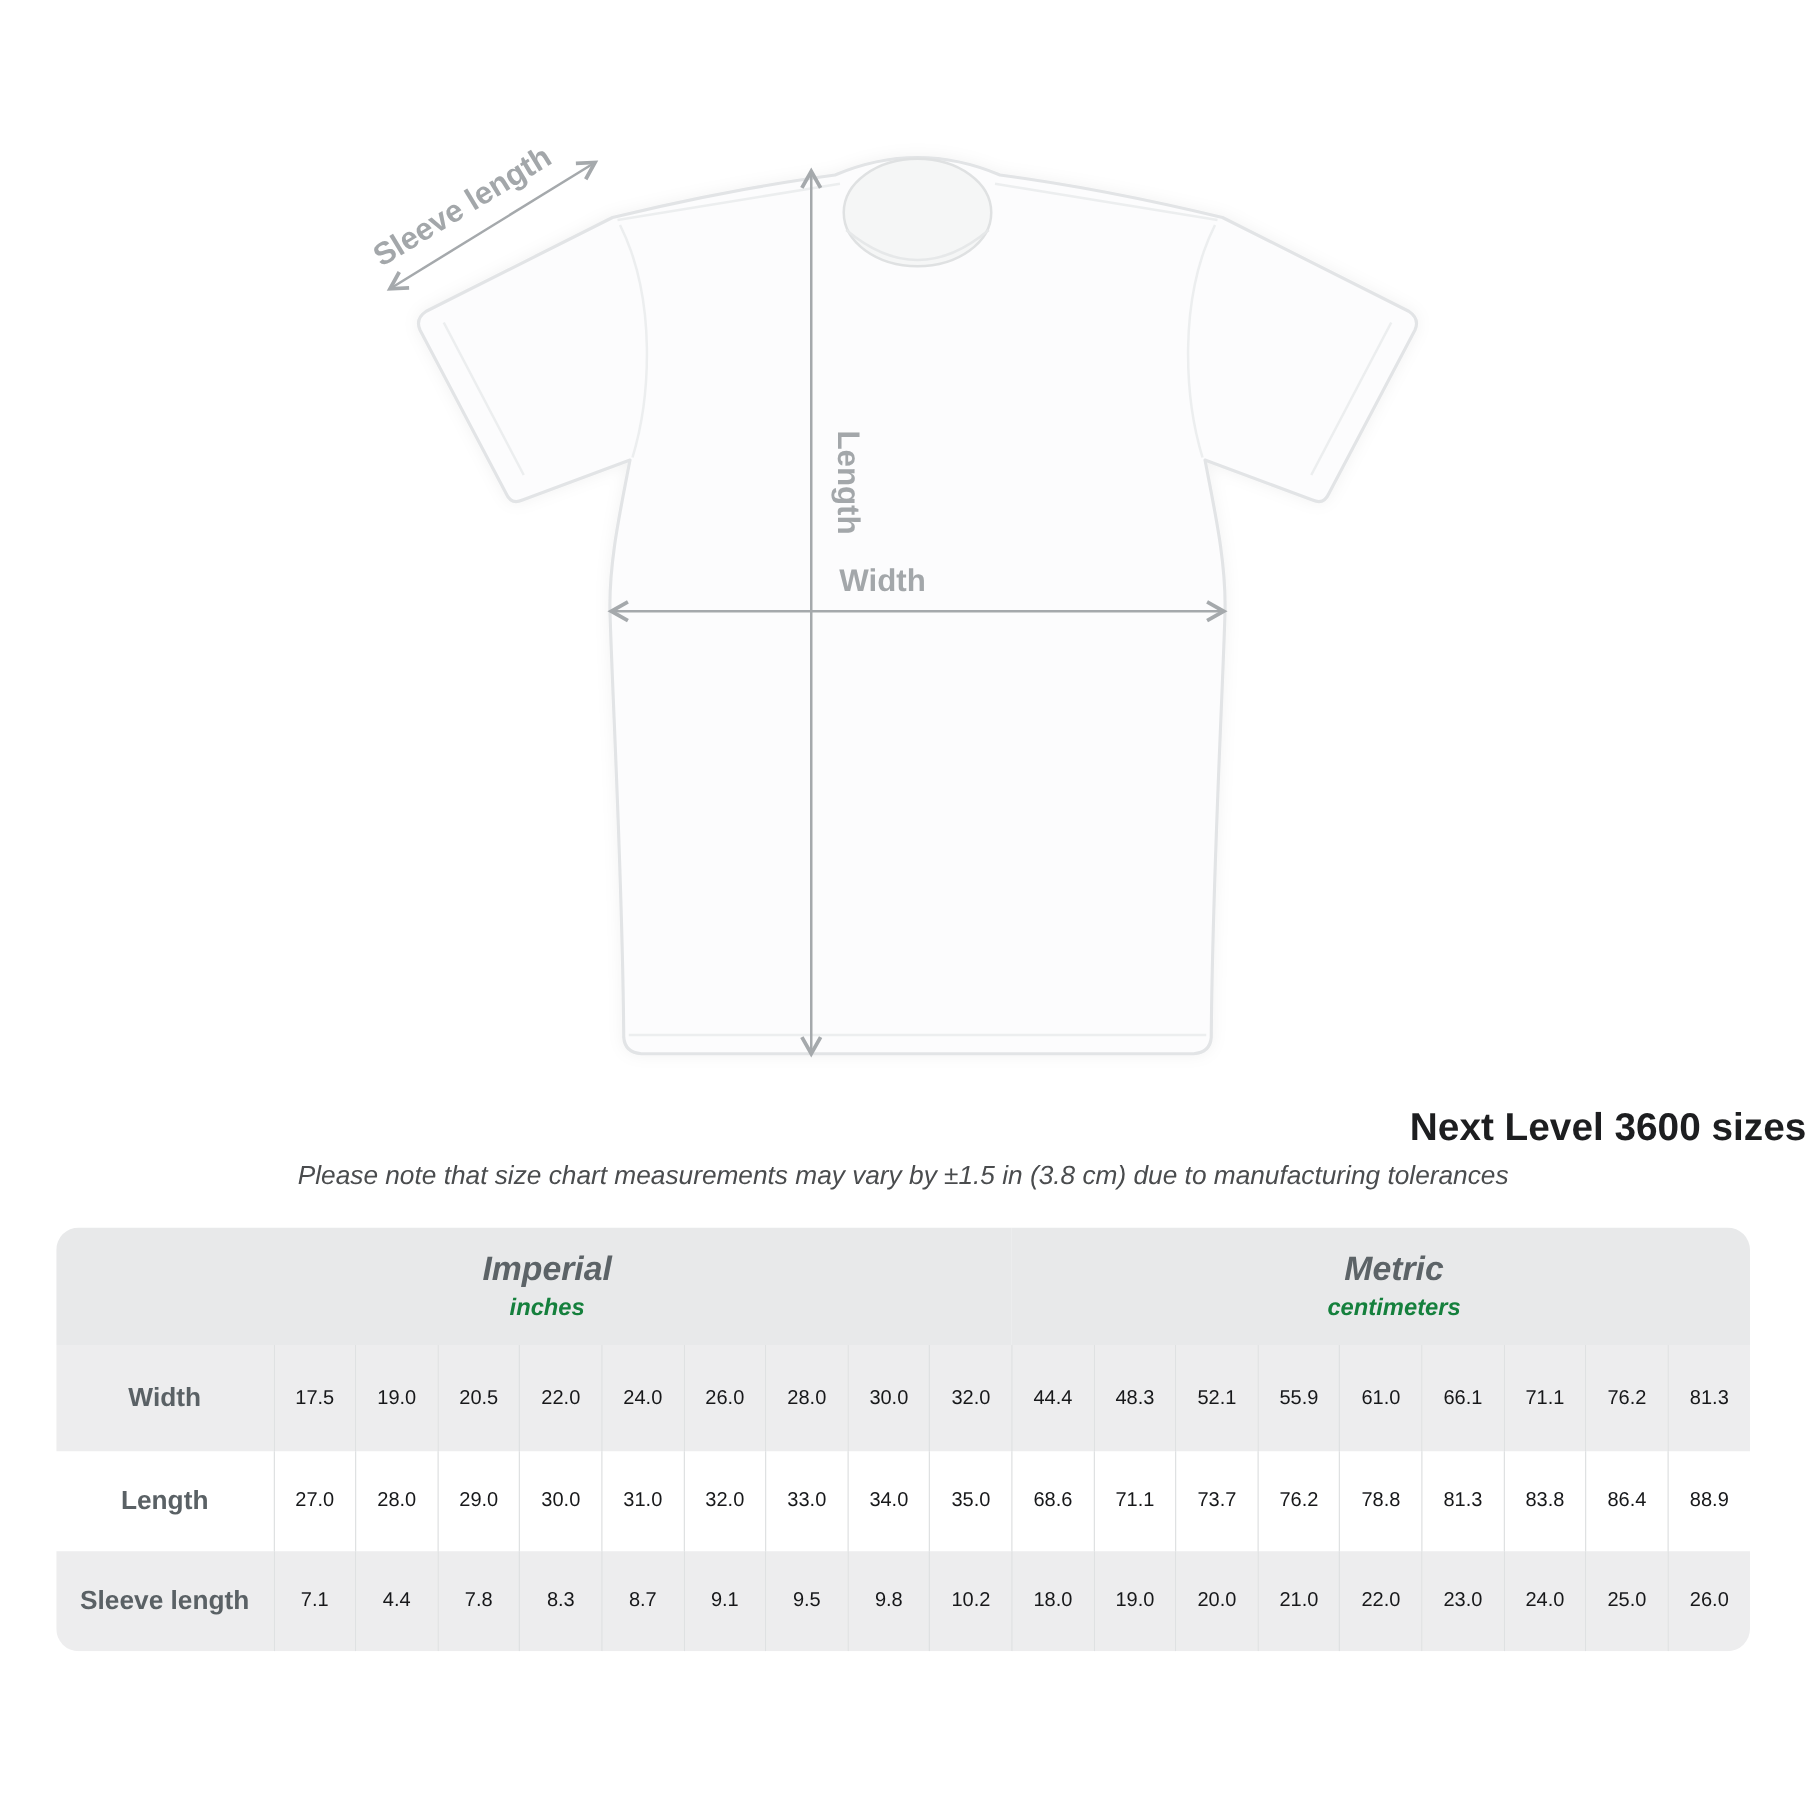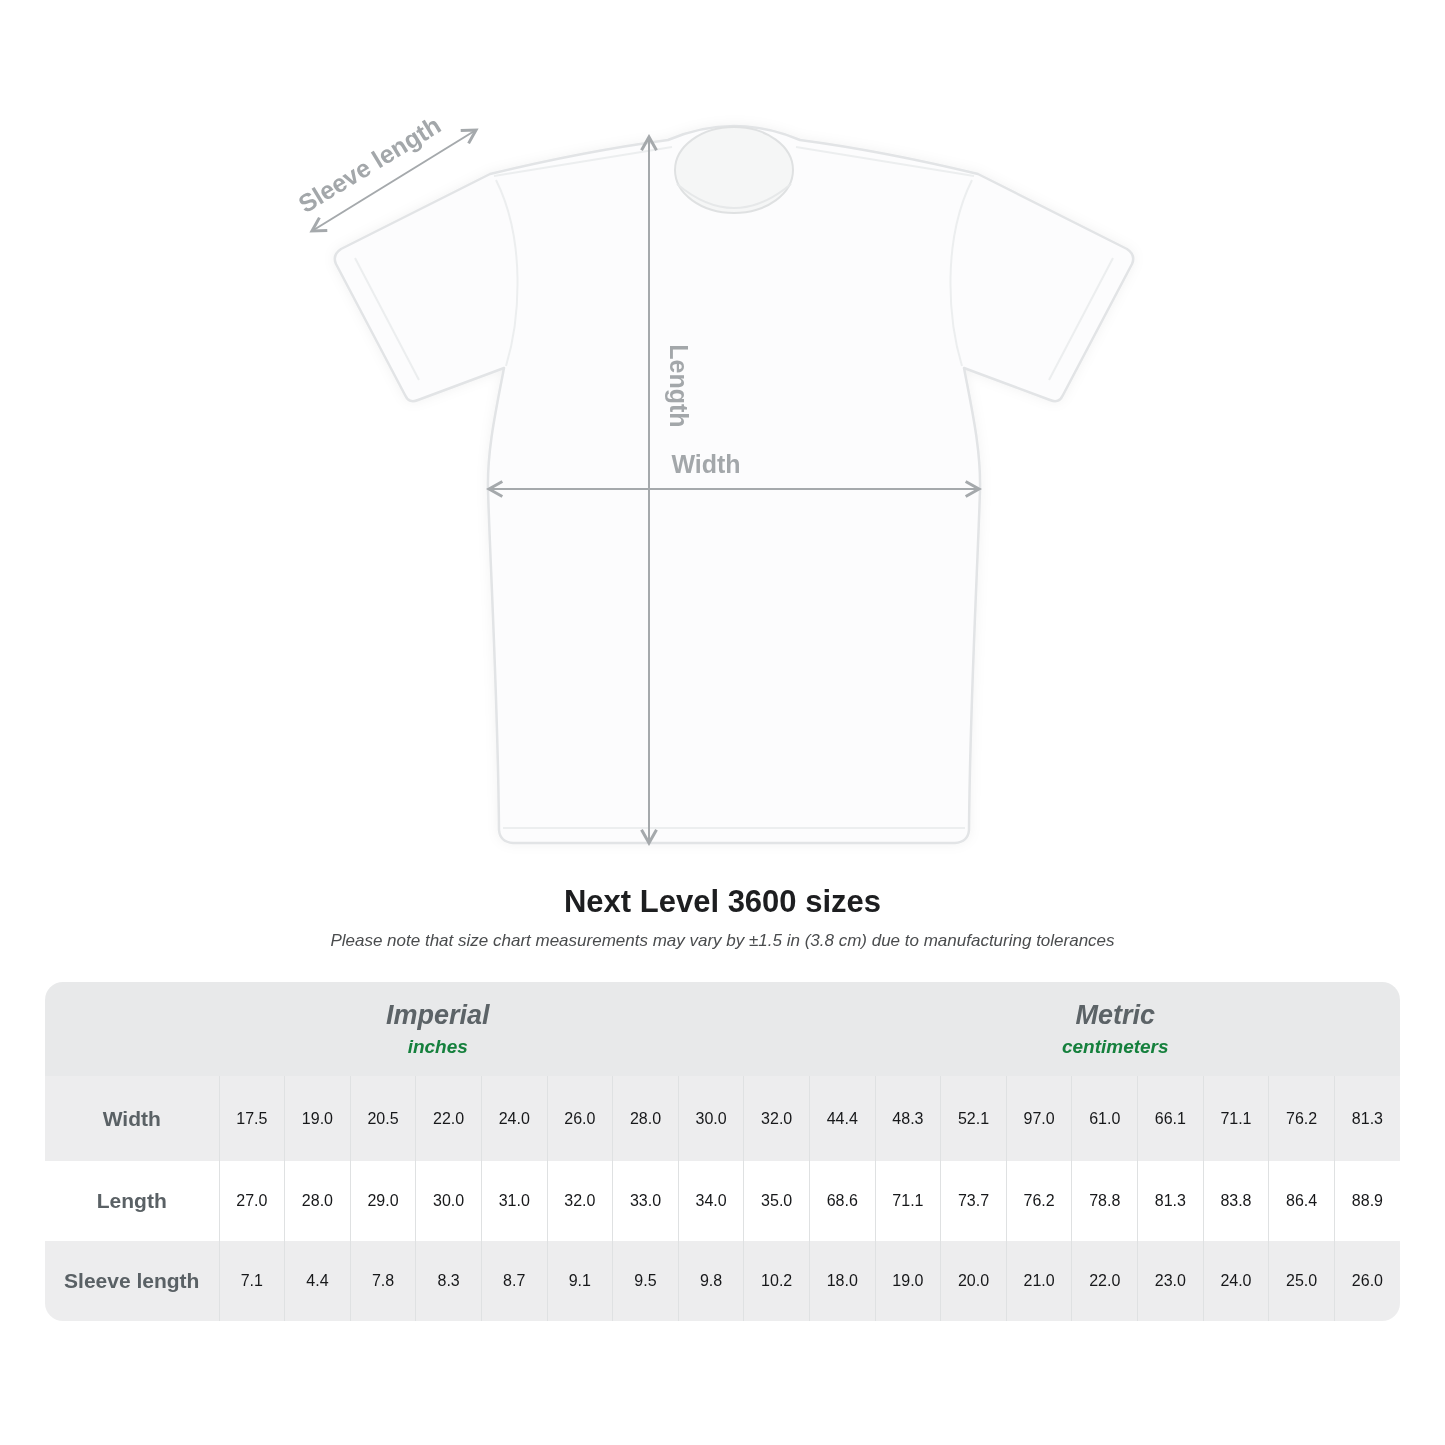--- a/index.html
+++ b/index.html
@@ -13,30 +13,30 @@
   }
   .diagram { display: block; }
   .arrow-label {
     font-family: "Liberation Sans", sans-serif;
     font-size: 25px;
     font-weight: bold;
     fill: #a3a7aa;
   }
   .page-title {
     margin: 12px 0 0 0;
-    text-align: center;
+    text-align: right;
     font-size: 31px;
     line-height: 36px;
     font-weight: bold;
     color: #1d1e20;
   }
   .page-subtitle {
     margin: 9px 0 0 0;
     text-align: center;
-    font-size: 17px;
+    font-size: 21px;
     line-height: 23px;
     font-style: italic;
     color: #4a4c4e;
   }
   .table-wrap {
     margin: 30px 45px 0 45px;
     border-radius: 18px;
     overflow: hidden;
   }
   table.size-table {
@@ -194,21 +194,21 @@
         <td>20.5</td>
         <td>22.0</td>
         <td>24.0</td>
         <td>26.0</td>
         <td>28.0</td>
         <td>30.0</td>
         <td>32.0</td>
         <td>44.4</td>
         <td>48.3</td>
         <td>52.1</td>
-        <td>97.0</td>
+        <td>55.9</td>
         <td>61.0</td>
         <td>66.1</td>
         <td>71.1</td>
         <td>76.2</td>
         <td>81.3</td>
       </tr>
 
       <tr class="data-row">
         <th class="row-label">Length</th>
         <td>27.0</td>

